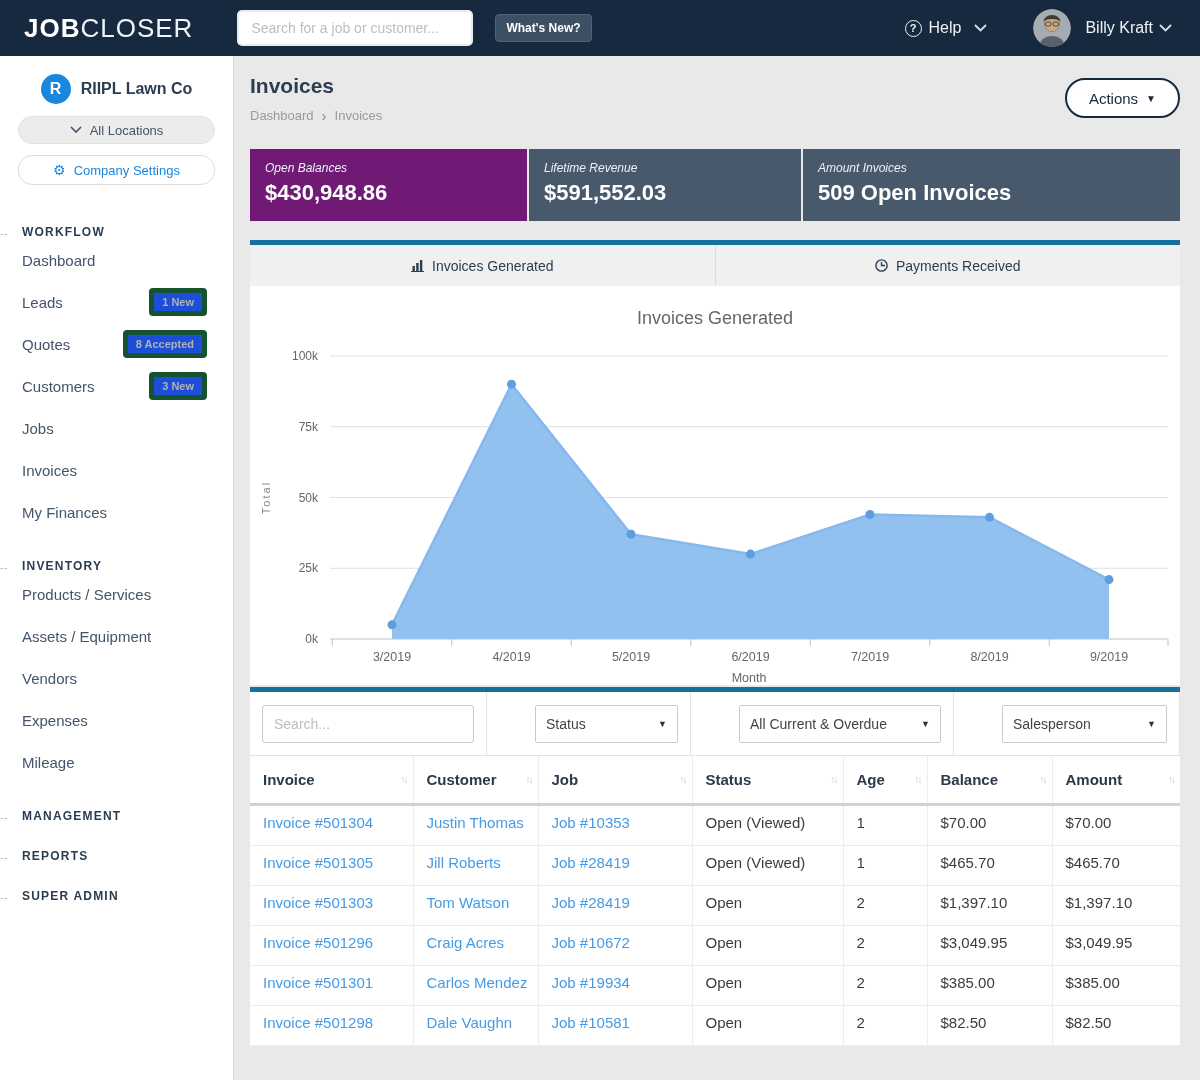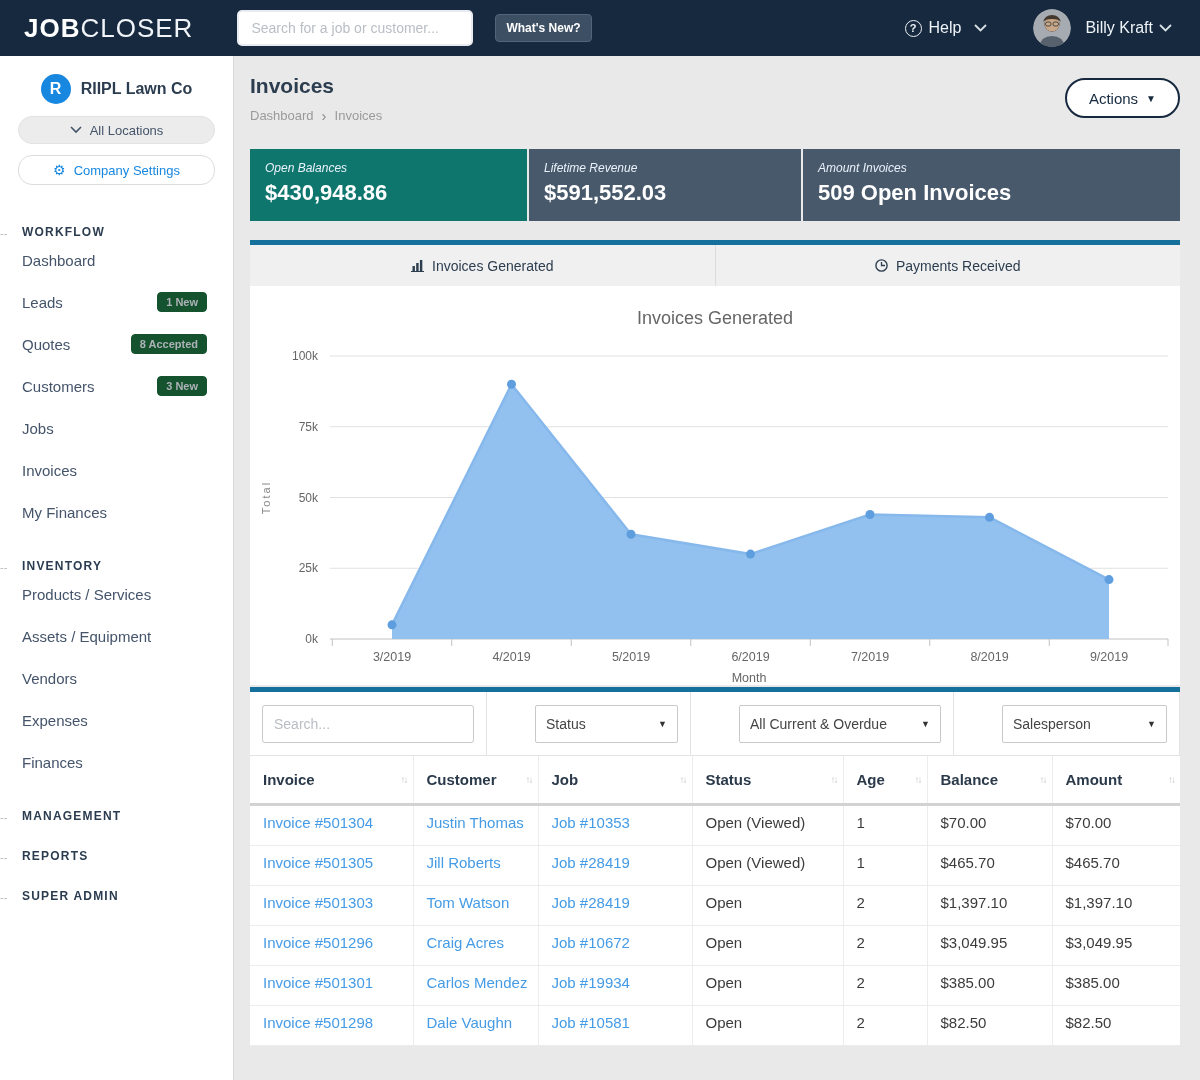--- a/index.html
+++ b/index.html
@@ -38,22 +38,22 @@
   .pill.locations { margin-top:12px; background:#ececec; color:#44546a; border:1px solid #e2e2e2; }
   .pill.settings { margin-top:11px; background:#fff; color:#1787e0; border:1px solid #dcdcdc; height:30px; }
   .gear { font-size:14px; line-height:1; }
   .nav-list { margin-top:14px; }
   .nav-section { position:relative; display:flex; align-items:flex-end; padding:0 0 0 22px; height:40px;
     font-size:12px; font-weight:bold; letter-spacing:1.2px; color:#2b3c50; cursor:pointer; }
   .nav-section::before { content:"--"; position:absolute; left:0; color:#b9b9b9; letter-spacing:0;
     font-weight:normal; font-size:11px; }
   .nav-item { display:flex; align-items:center; height:42px; padding:0 26px 0 22px;
     font-size:15px; color:#44546a; cursor:pointer; }
-  .nav-item .badge { margin-left:auto; border:1px solid #14532d; border-radius:4px; color:#aeb2b8;
-    font-size:11px; font-weight:bold; padding:3px 8px; background:#14532d; }
+  .nav-item .badge { margin-left:auto; border:5px solid #14532d; border-radius:4px; color:#aeb2b8;
+    font-size:11px; font-weight:bold; padding:3px 8px; background:#1d4ed8; }
 
   
   .main { position:fixed; top:56px; left:235px; width:965px; height:1024px; background:#e9e9e9;
     padding:18px 20px 0 15px; }
   .page-head { position:relative; }
   .page-title { font-size:21px; font-weight:bold; color:#2c3d4f; }
   .breadcrumb { margin-top:9px; font-size:13px; color:#9a9a9a; display:flex; align-items:center; gap:8px; }
   .breadcrumb .sep { font-size:15px; color:#8a8a8a; }
   .actions-btn { position:absolute; right:0; top:4px; height:40px; padding:0 22px; background:#fff;
     border:2px solid #16293e; border-radius:20px; font-size:15px; color:#16293e; cursor:pointer;
@@ -192,21 +192,21 @@
       <div class="nav-item">
         <span>Assets / Equipment</span>
       </div>
       <div class="nav-item">
         <span>Vendors</span>
       </div>
       <div class="nav-item">
         <span>Expenses</span>
       </div>
       <div class="nav-item">
-        <span>Finances</span>
+        <span>Mileage</span>
       </div>
       <div class="nav-section">
         <span>MANAGEMENT</span>
       </div>
       <div class="nav-section">
         <span>REPORTS</span>
       </div>
       <div class="nav-section">
         <span>SUPER ADMIN</span>
       </div>
@@ -222,21 +222,21 @@
       <span class="sep">›</span>
       <span>Invoices</span>
     </div>
     <button class="actions-btn">
       <span>Actions</span>
       <span class="tri">▼</span>
     </button>
   </div>
 
   <div class="stats">
-      <div class="stat-card" style="background: #0f766e;">
+      <div class="stat-card" style="background: #701a75;">
         <div class="stat-label">Open Balances</div>
         <div class="stat-value">$430,948.86</div>
       </div>
       <div class="stat-card" style="background: rgb(72, 89, 107);">
         <div class="stat-label">Lifetime Revenue</div>
         <div class="stat-value">$591,552.03</div>
       </div>
       <div class="stat-card" style="background: rgb(72, 89, 107);">
         <div class="stat-label">Amount Invoices</div>
         <div class="stat-value">509 Open Invoices</div>

